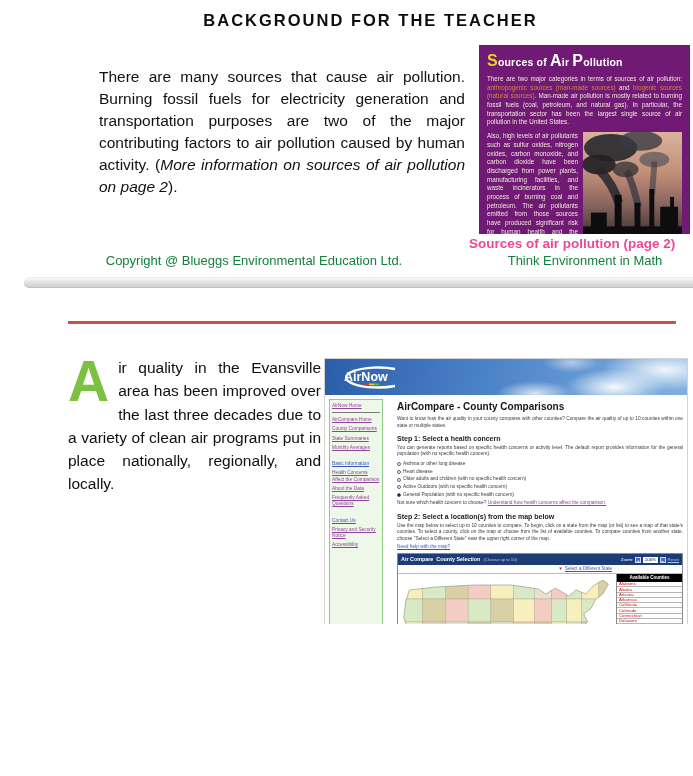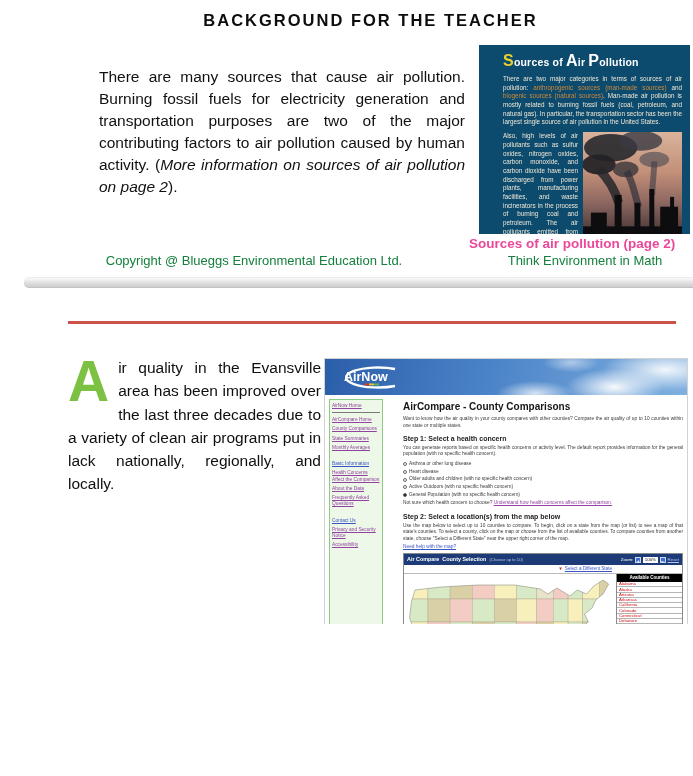--- a/index.html
+++ b/index.html
@@ -7,21 +7,21 @@
   #page { position:relative; width:693px; height:624px; background:#fff; overflow:hidden;margin-left:24px; }
 
   
   .sec1-title { position:absolute; top:11px; left:0; width:693px; text-align:center;
     font-size:16.5px; font-weight:bold; letter-spacing:2px; color:#0d0d0d; }
   .intro-para { position:absolute; left:75px; top:66px; width:366px; font-size:15.5px;
     line-height:1.42; text-align:justify; color:#111; }
   .intro-para .it { font-style:italic; }
 
   .olive-card { position:absolute; left:455px; top:45px; width:211px; height:189px;
-    background:#0c4a6e; color:#efe9d6; padding:7px 8px 6px 24px; overflow:hidden; }
+    background:#701a75; color:#efe9d6; padding:7px 8px 6px 8px; overflow:hidden; }
   .card-title { font-size:10.5px; font-weight:bold; color:#fff; letter-spacing:.2px; }
   .card-title .big { font-size:16px; }
   .card-title .yellow { color:#e8d22c; }
   .card-p { font-size:6.3px; line-height:1.38; text-align:justify; margin-top:5px; color:#efe9d6; }
   .card-p .hl { color:#cf8a38; }
   .card-row { display:flex; gap:5px; margin-top:5px; }
   .card-row .card-p { margin-top:0; flex:1; }
   .card-photo { width:99px; height:116px; flex:none; }
 
   .card-caption { position:absolute; left:445px; top:236px; width:228px; 
@@ -54,21 +54,21 @@
   .shot { position:absolute; left:300px; top:358px; width:364px; height:373px;
     border:1px solid #d2d2d2; background:#fff; display:flex; flex-direction:column; }
   .banner { height:36px; flex:none; position:relative;
     background:
       radial-gradient(70px 26px at 80% 78%, rgba(255,255,255,.95), rgba(255,255,255,0) 70%),
       radial-gradient(90px 30px at 94% 30%, rgba(255,255,255,.9), rgba(255,255,255,0) 70%),
       radial-gradient(55px 18px at 58% 96%, rgba(255,255,255,.75), rgba(255,255,255,0) 70%),
       radial-gradient(40px 14px at 68% 10%, rgba(255,255,255,.5), rgba(255,255,255,0) 70%),
       linear-gradient(100deg,#2b5ea9,#4b83c8 45%,#7fb0e0); }
   .banner svg { position:absolute; left:6px; top:4px; }
-  .shot-body { flex:1; display:flex; padding:4px; gap:20px; min-height:0; }
+  .shot-body { flex:1; display:flex; padding:4px; gap:14px; min-height:0; }
 
   .snav { width:54px; flex:none; background:#edf8e8; border:1px solid #8fca84; padding:3px 2px;
     font-size:4.8px; line-height:1.3; color:#9242a0; }
   .snav a { display:block; text-decoration:underline; color:#9242a0; margin-bottom:3px; cursor:pointer; }
   .snav a.blue { color:#3a56c4; }
   .snav hr { border:none; border-top:1px solid #7a7a7a; margin:2px 0 4px 0; }
   .snav .gap { height:7px; }
 
   .smain { flex:1; min-width:0; font-size:4.8px; color:#3a3a3a; line-height:1.32; }
   .smain h1 { font-size:10px; color:#161616; margin:1px 0 3px 0; }
@@ -169,21 +169,21 @@
   <div class="card-caption">Sources of air pollution (page 2)</div>
   <div class="meta-line copyright">Copyright @ Blueggs Environmental Education Ltd.</div>
   <div class="meta-line brand">Think Environment in Math</div>
 
   <div class="divider"></div>
 
   <div class="red-rule"></div>
 
   <div class="col-left">
     <p>
-      <span class="dropcap">A</span><span>ir quality in the Evansville area has been improved over the last three decades due to a variety of clean air programs put in lack nationally, regionally, and locally.</span>
+      <span class="dropcap">A</span><span>ir quality in the Evansville area has been improved over the last three decades due to a variety of clean air programs put in place nationally, regionally, and locally.</span>
     </p>
   </div>
 
   <div class="shot">
     <div class="banner">
       <svg width="80" height="28" viewBox="0 0 80 28">
         <path d="M64,6 A32,10 0 1 0 64,23" fill="none" stroke="#ffffff" stroke-width="2.4"></path>
         <text x="13" y="18" font-size="12.5" font-weight="bold" fill="#ffffff" font-family="Liberation Sans, sans-serif">AirNow</text>
         <rect x="33" y="20.5" width="5" height="1.8" fill="#d43a2a"></rect>
         <rect x="38" y="20.5" width="5" height="1.8" fill="#f0c22e"></rect>

